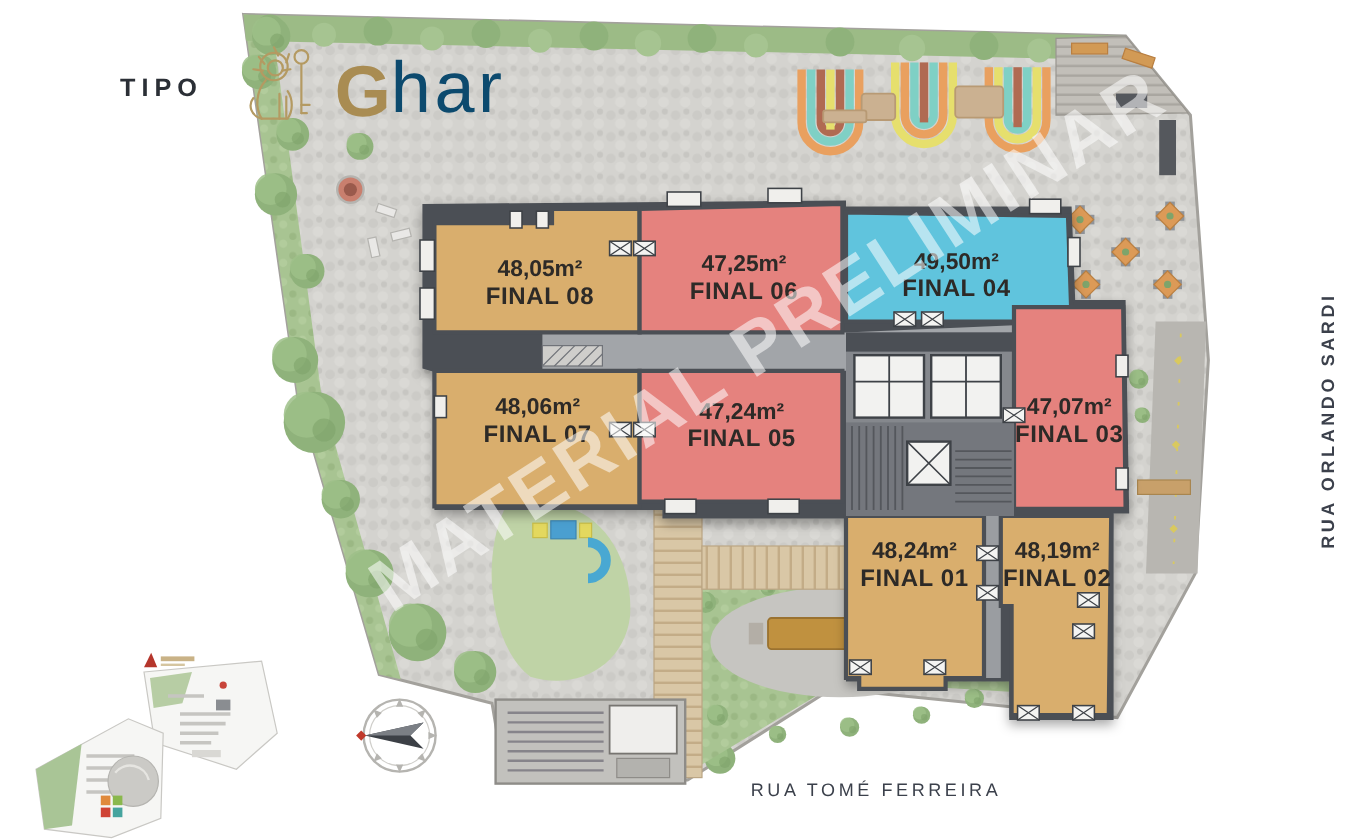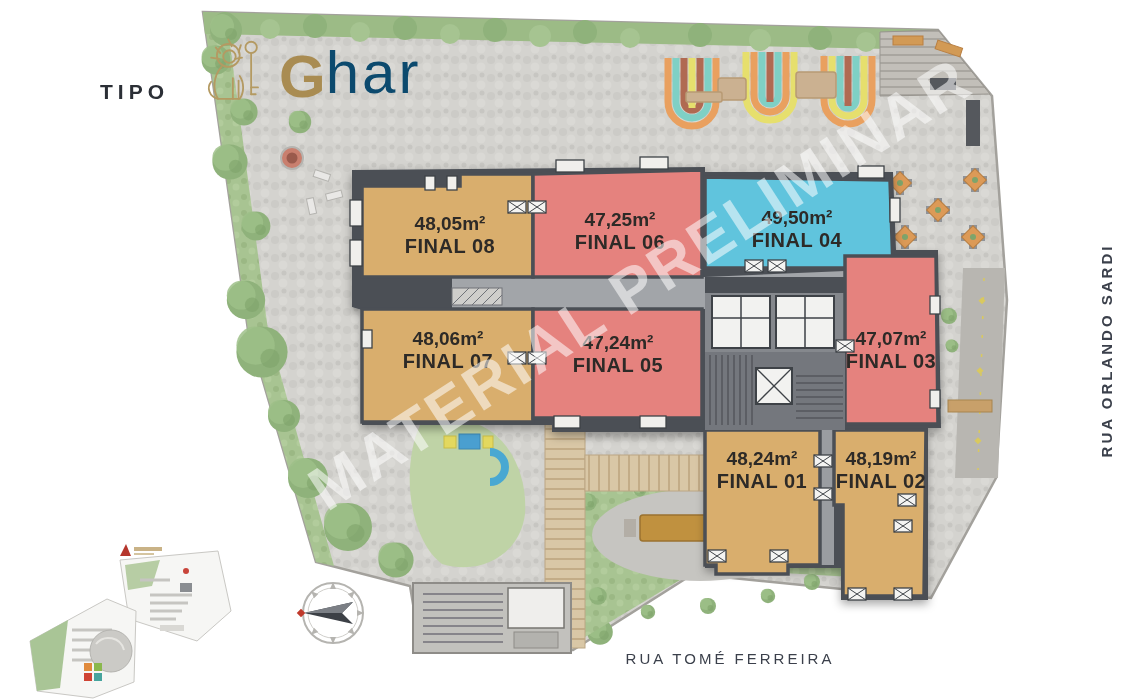--- a/index.html
+++ b/index.html
@@ -1,20 +1,20 @@
 <!DOCTYPE html>
 <html><head>
 <meta charset="utf-8">
 <style>
   html,body{margin:0;padding:0;background:#ffffff;}
   .page{position:relative;width:1127px;height:700px;background:#ffffff;overflow:hidden;
         font-family:"Liberation Sans",sans-serif;}
   .plan-svg{position:absolute;left:0;top:0;z-index:1;}
   .brand-row{position:absolute;left:100px;top:18px;display:flex;align-items:flex-end;z-index:4;}
-  .tipo{font-size:21px;font-weight:700;letter-spacing:5px;color:#2b2f36;margin:0 22px 4px 0;}
+  .tipo{font-size:21px;font-weight:700;letter-spacing:5px;color:#2b2f36;margin:0 22px 22px 0;}
   .lion-wrap{width:86px;height:80px;margin-right:2px;}
   .brand-g{font-size:60px;line-height:0.85;font-weight:600;color:#a98c52;margin-bottom:6px;}
   .brand-rest{font-size:60px;line-height:0.9;font-weight:300;color:#0c4a6e;letter-spacing:3px;margin-bottom:8px;margin-top:28px;}
   .watermark{position:absolute;left:90px;top:248px;width:1100px;text-align:center;
              transform:rotate(-33deg);font-size:62px;font-weight:800;letter-spacing:3px;
              color:rgba(255,255,255,0.55);white-space:nowrap;z-index:5;pointer-events:none;}
   .street-bottom{position:absolute;left:545px;top:650px;width:370px;text-align:center;z-index:4;
                  font-size:15px;font-weight:400;letter-spacing:3px;color:#3b404b;}
   .street-right{position:absolute;left:1094px;top:225px;width:26px;height:250px;z-index:4;
                 display:flex;align-items:center;justify-content:center;}

